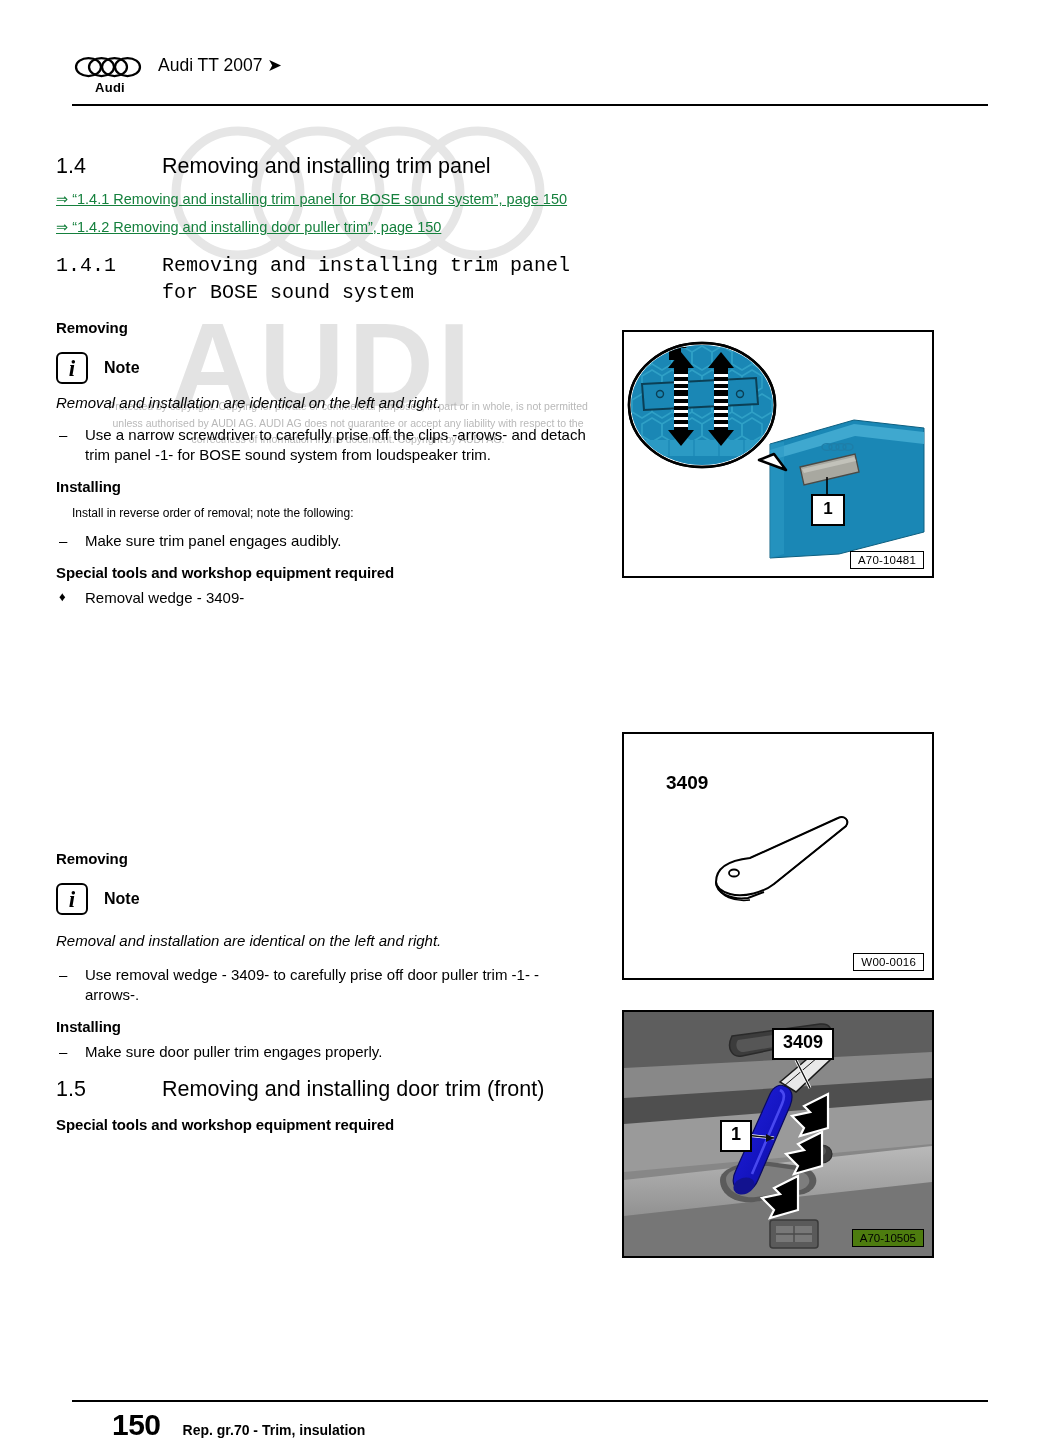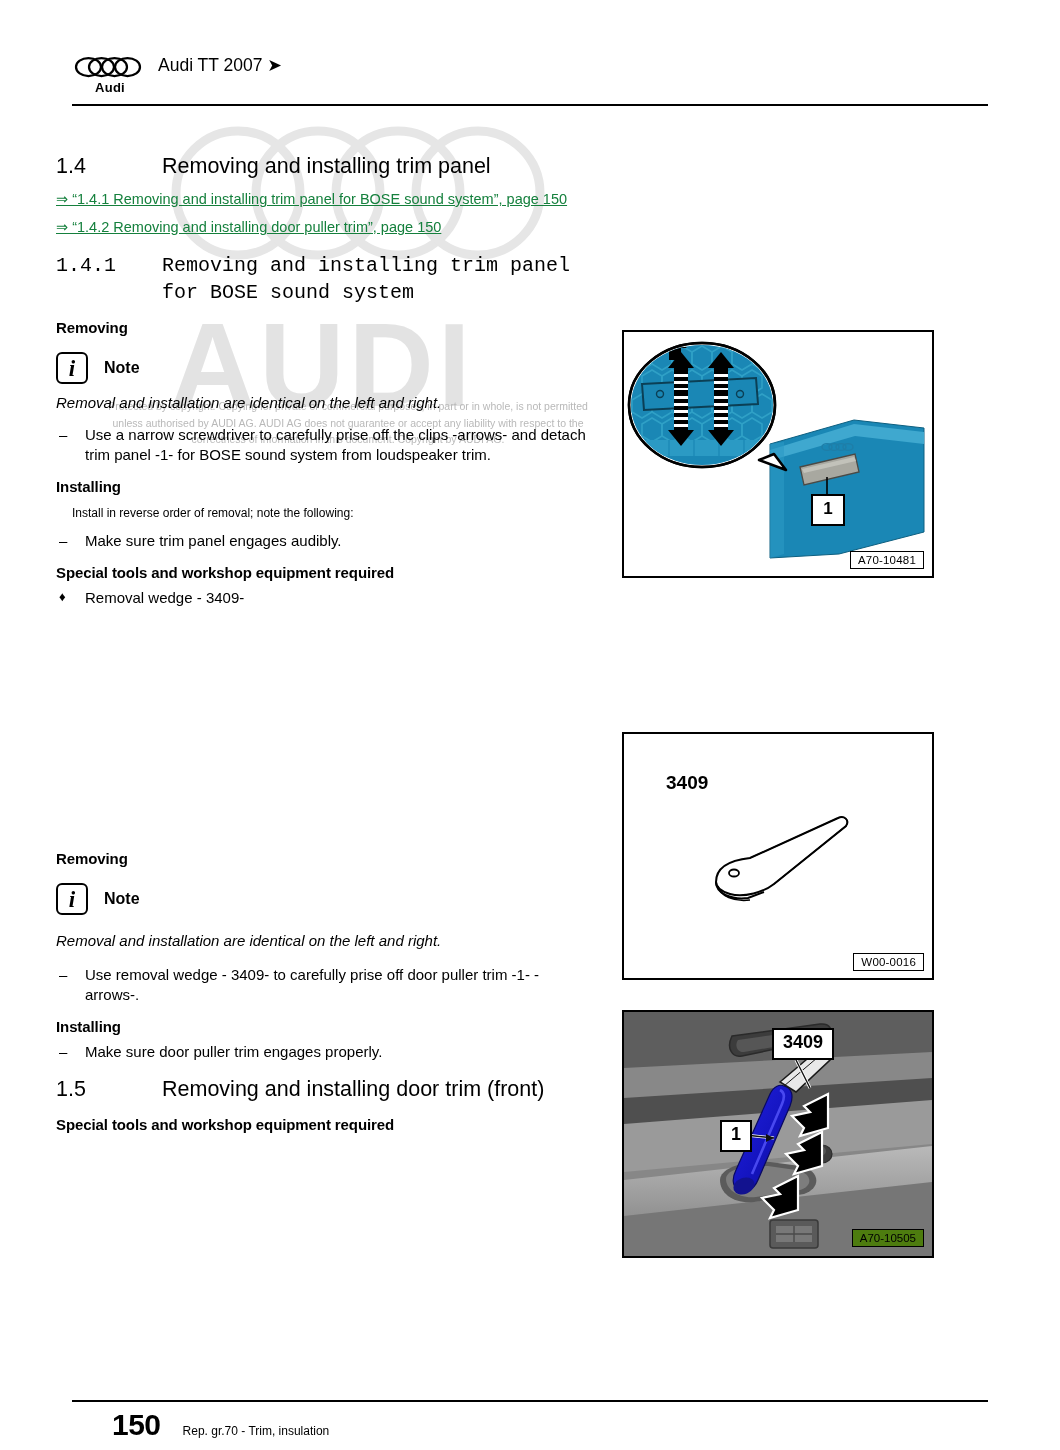--- a/index.html
+++ b/index.html
@@ -317,22 +317,22 @@
     align-items: baseline;
     z-index: 3;
     margin-left: 40px;
   }
   .footer-page {
     font-size: 30px;
     font-weight: bold;
     letter-spacing: -0.5px;
   }
   .footer-text {
-    font-size: 12px;
-    font-weight: normal;
+    font-size: 14px;
+    font-weight: bold;
     margin-left: 22px;
     text-align: right;
   }
 </style>
 </head>
 <body>
 
 <div id="page">
 
   <svg class="watermark wm-rings" viewBox="0 0 420 150">

